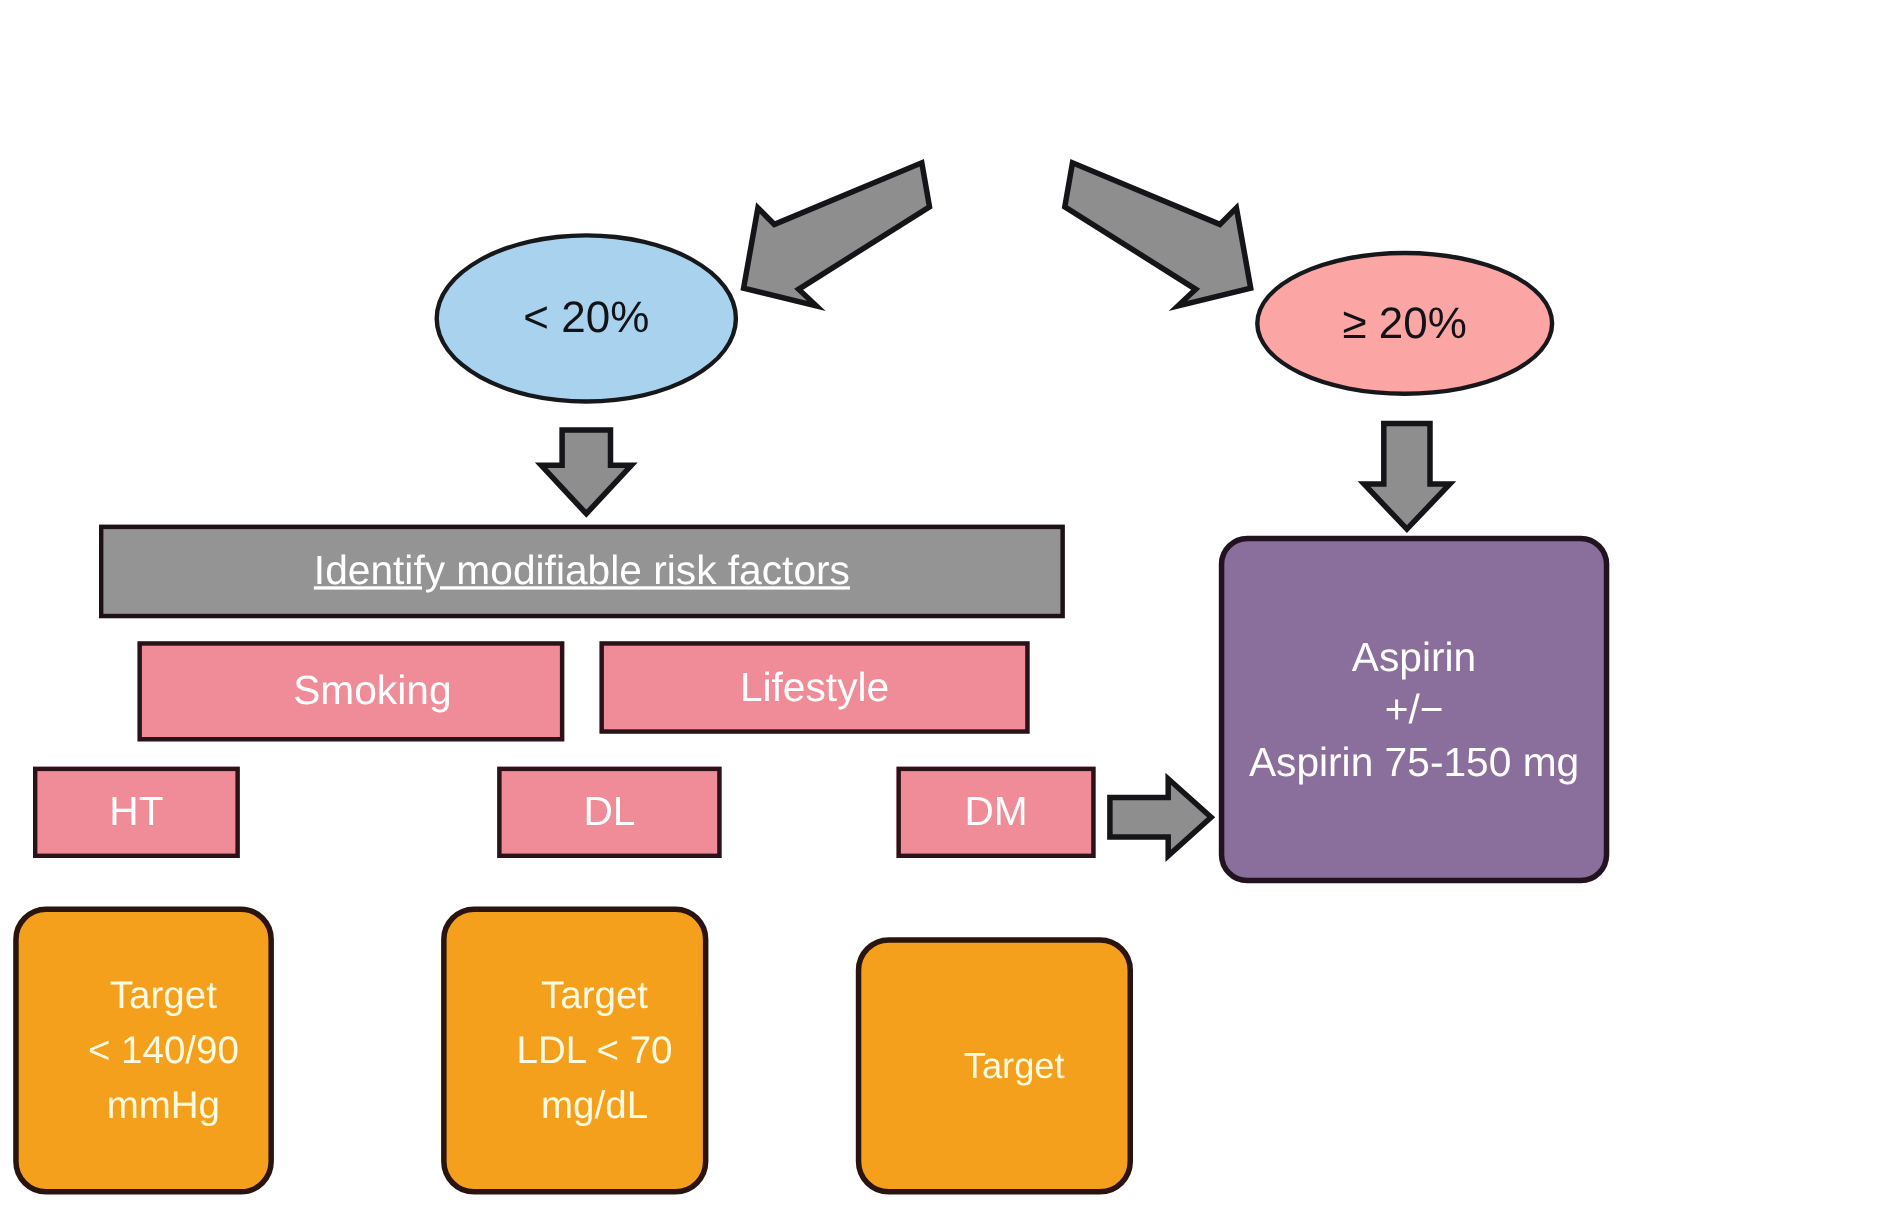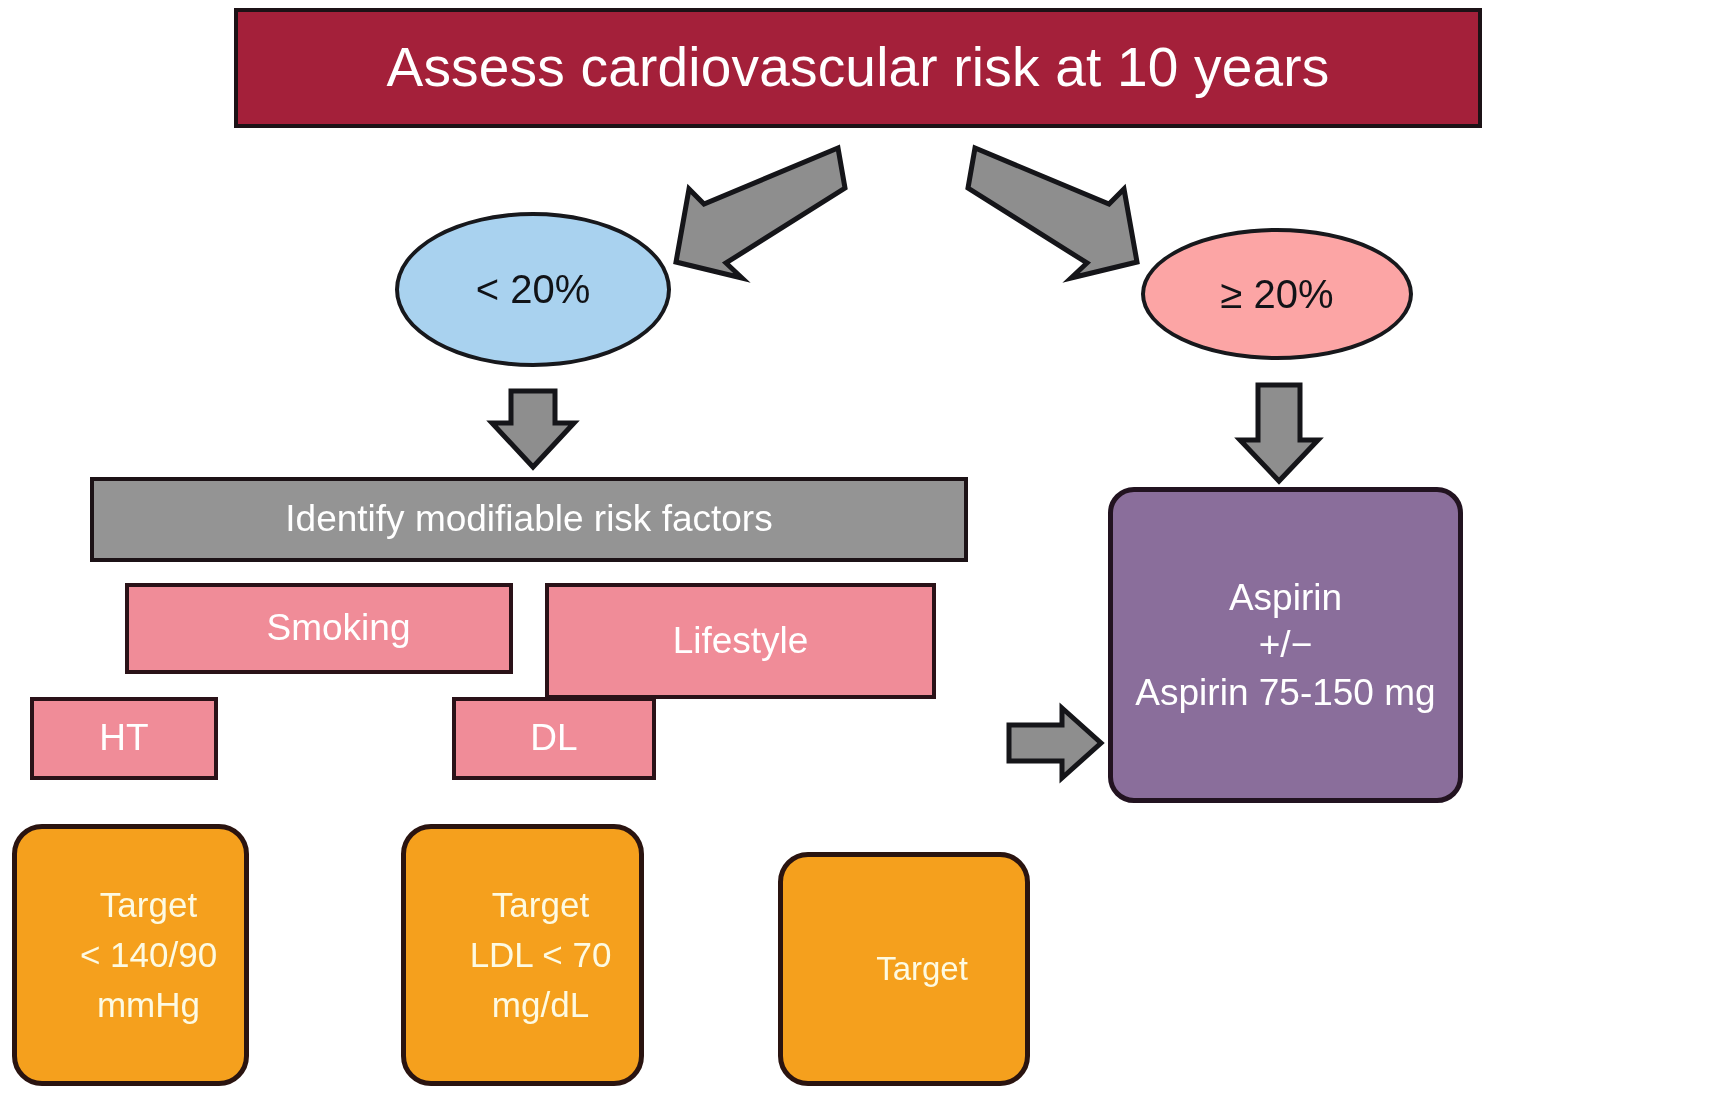--- a/index.html
+++ b/index.html
@@ -66,31 +66,32 @@
   
   #risk-factors-bar {
     left: 90px;
     top: 477px;
     width: 878px;
     height: 85px;
     background: #949494;
     border: 4px solid #1c1216;
     color: #ffffff;
     font-size: 37px;
+    text-decoration: underline;
   }
 
   
   .pink-box {
     background: #f08c98;
     border: 4px solid #2a1218;
     color: #ffffff;
     font-size: 37px;
   }
   #box-smoking { left: 125px; top: 583px; width: 388px; height: 91px; padding-left: 39px; }
-  #box-lifestyle { left: 545px; top: 583px; width: 391px; height: 116px; }
+  #box-lifestyle { left: 545px; top: 583px; width: 391px; height: 84px; }
   #box-ht  { left: 30px;  top: 697px; width: 188px; height: 83px; }
   #box-dl  { left: 452px; top: 697px; width: 204px; height: 83px; }
   #box-dm  { left: 815px; top: 697px; width: 181px; height: 83px; }
 
   
   #box-statin {
     left: 1108px;
     top: 487px;
     width: 355px;
     height: 316px;
@@ -132,21 +133,20 @@
     stroke: #151519;
     stroke-width: 5;
     stroke-linejoin: miter;
   }
 </style>
 </head>
 <body>
 
 <div id="stage">
 
-  <div class="node" id="title-banner">Assess cardiovascular risk at 10 years</div>
 
   <svg id="arrow-layer" viewBox="0 0 1709 1096">
 
     <polygon class="arrow-shape" points="838,148 845,188 726,263 742,278 676,262 689,189 704,204"></polygon>
 
     <polygon class="arrow-shape" points="975,148 968,188 1087,263 1071,278 1137,262 1124,189 1109,204"></polygon>
 
     <polygon class="arrow-shape" points="511,391 555,391 555,423 574,423 533,467 492,423 511,423"></polygon>
 
     <polygon class="arrow-shape" points="1258,385 1300,385 1300,440 1318,440 1279,481 1240,440 1258,440"></polygon>
@@ -161,20 +161,21 @@
   <div class="node" id="risk-factors-bar">Identify modifiable risk factors</div>
 
   <div class="node pink-box" id="box-smoking">Smoking</div>
 
   <div class="node pink-box" id="box-lifestyle">Lifestyle</div>
 
   <div class="node pink-box" id="box-ht">HT</div>
 
   <div class="node pink-box" id="box-dl">DL</div>
 
+  <div class="node pink-box" id="box-dm">DM</div>
 
   <div class="node" id="box-statin">
     <span>Aspirin</span>
     <span>+/−</span>
     <span>Aspirin 75-150 mg</span>
   </div>
 
   <div class="node orange-box" id="box-target-bp">
     <span>Target</span>
     <span>&lt; 140/90</span>

